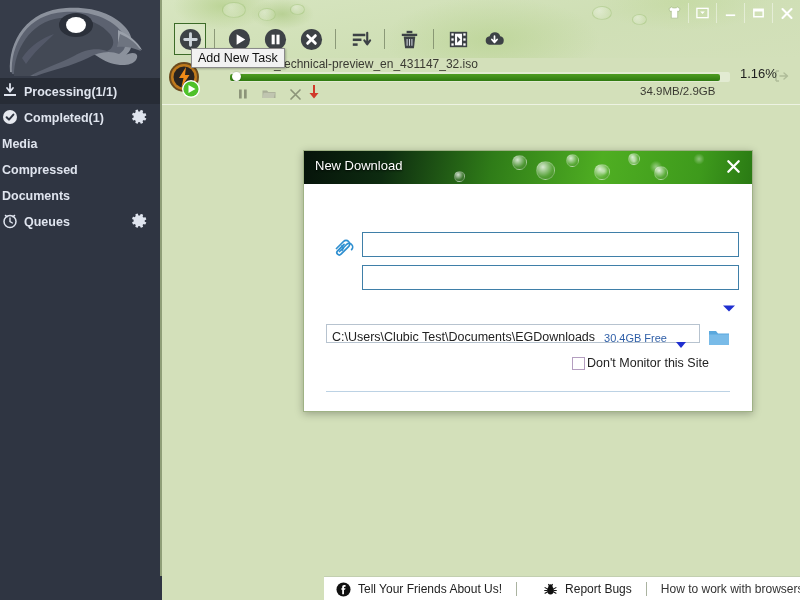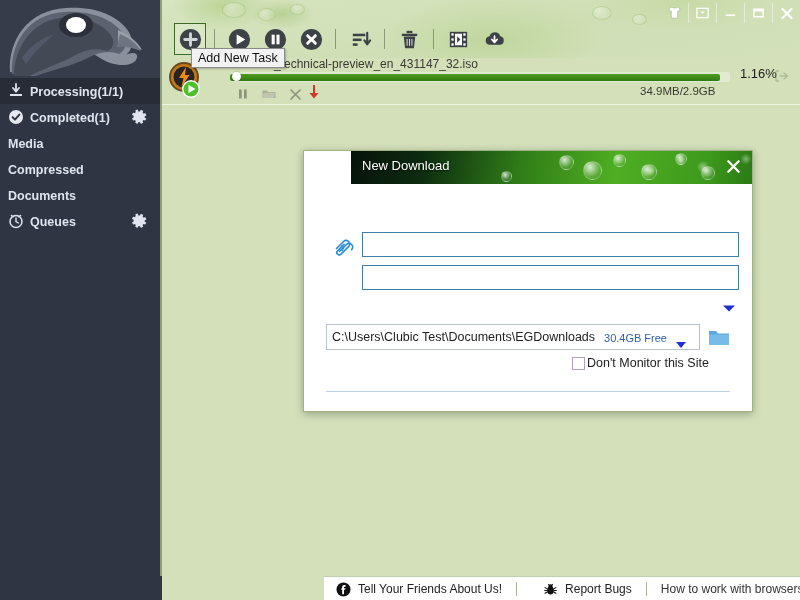--- a/index.html
+++ b/index.html
@@ -18,21 +18,21 @@
   }
   #logo-panel{
     position:relative;width:160px;height:78px;overflow:hidden;
     background:#363c49;
   }
   #logo-panel svg{position:absolute;left:0;top:0;}
   .nav-list{margin:0;padding:0;list-style:none;}
   .nav-item{
     position:relative;height:26px;line-height:26px;
     color:#dfe4ee;font-size:12.5px;font-weight:bold;
-    padding-left:8px;cursor:default;white-space:nowrap;
+    padding-left:2px;cursor:default;white-space:nowrap;
   }
   .nav-item.active{background:#272c36;}
   .nav-item .ni-icon{
     display:inline-block;width:18px;height:18px;vertical-align:-4px;margin-right:4px;
   }
   .nav-item .ni-label{vertical-align:middle;}
   .nav-item.sub{font-weight:bold;}
   .nav-gear{
     position:absolute;right:12px;top:4px;width:16px;height:16px;cursor:pointer;
   }
@@ -137,21 +137,20 @@
     box-shadow:0 2px 8px rgba(0,0,0,.28);z-index:50;
   }
   #dlg-header{
     position:relative;height:33px;overflow:hidden;
     background:
       radial-gradient(circle 7px at 330px 10px, rgba(255,255,255,.55), rgba(255,255,255,0) 70%),
       radial-gradient(circle 9px at 352px 16px, rgba(255,255,255,.45), rgba(255,255,255,0) 70%),
       radial-gradient(circle 6px at 300px 20px, rgba(255,255,255,.4), rgba(255,255,255,0) 70%),
       radial-gradient(circle 8px at 395px 8px, rgba(255,255,255,.4), rgba(255,255,255,0) 70%),
       linear-gradient(100deg,#06130a 0%, #0d2b10 18%, #2f7c18 42%, #4fae22 66%, #3e9a1c 88%, #2a7a14 100%);
-    margin-left: 47px;
   }
   #dlg-header .drop{position:absolute;border-radius:50%;
     background:radial-gradient(circle at 35% 30%, rgba(255,255,255,.8), rgba(255,255,255,.12) 60%, rgba(0,0,0,.12));
     border:1px solid rgba(255,255,255,.25);}
   #dlg-title{
     position:absolute;left:11px;top:7px;color:#ffffff;font-size:13px;
     text-shadow:0 1px 2px rgba(0,0,0,.8);
   }
   #dlg-close{
     position:absolute;right:8px;top:4px;width:22px;height:22px;cursor:pointer;
@@ -163,21 +162,21 @@
   .dlg-input{
     position:absolute;box-sizing:border-box;
     border:1px solid #3f7fa8;background:#fff;outline:none;
     font-family:"Liberation Sans", sans-serif;font-size:12px;color:#222;padding:2px 5px;
   }
   #url-input{left:58px;top:48px;width:377px;height:25px;}
   #name-input{left:58px;top:81px;width:377px;height:25px;}
   #history-caret{position:absolute;left:418px;top:115px;cursor:pointer;}
 
   #path-box{
-    position:absolute;left:22px;top:140px;width:374px;height:26px;
+    position:absolute;left:22px;top:140px;width:374px;height:19px;
     box-sizing:border-box;border:1px solid #b7c3cf;background:#fff;
   }
   #path-text{position:absolute;left:5px;top:5px;font-size:12.5px;color:#222;white-space:nowrap;}
   #path-free{position:absolute;right:32px;top:7px;font-size:11px;color:#2f5fa8;}
   #path-caret{position:absolute;right:12px;top:10px;cursor:pointer;}
   #folder-btn{position:absolute;left:404px;top:144px;width:22px;height:19px;cursor:pointer;}
 
   #chk-row{position:absolute;left:268px;top:172px;display:flex;align-items:center;cursor:pointer;}
   #chk-box{width:13px;height:13px;box-sizing:border-box;border:1px solid #b49ec0;background:#fff;}
   #chk-label{margin-left:2px;font-size:12.5px;color:#222;white-space:nowrap;}

